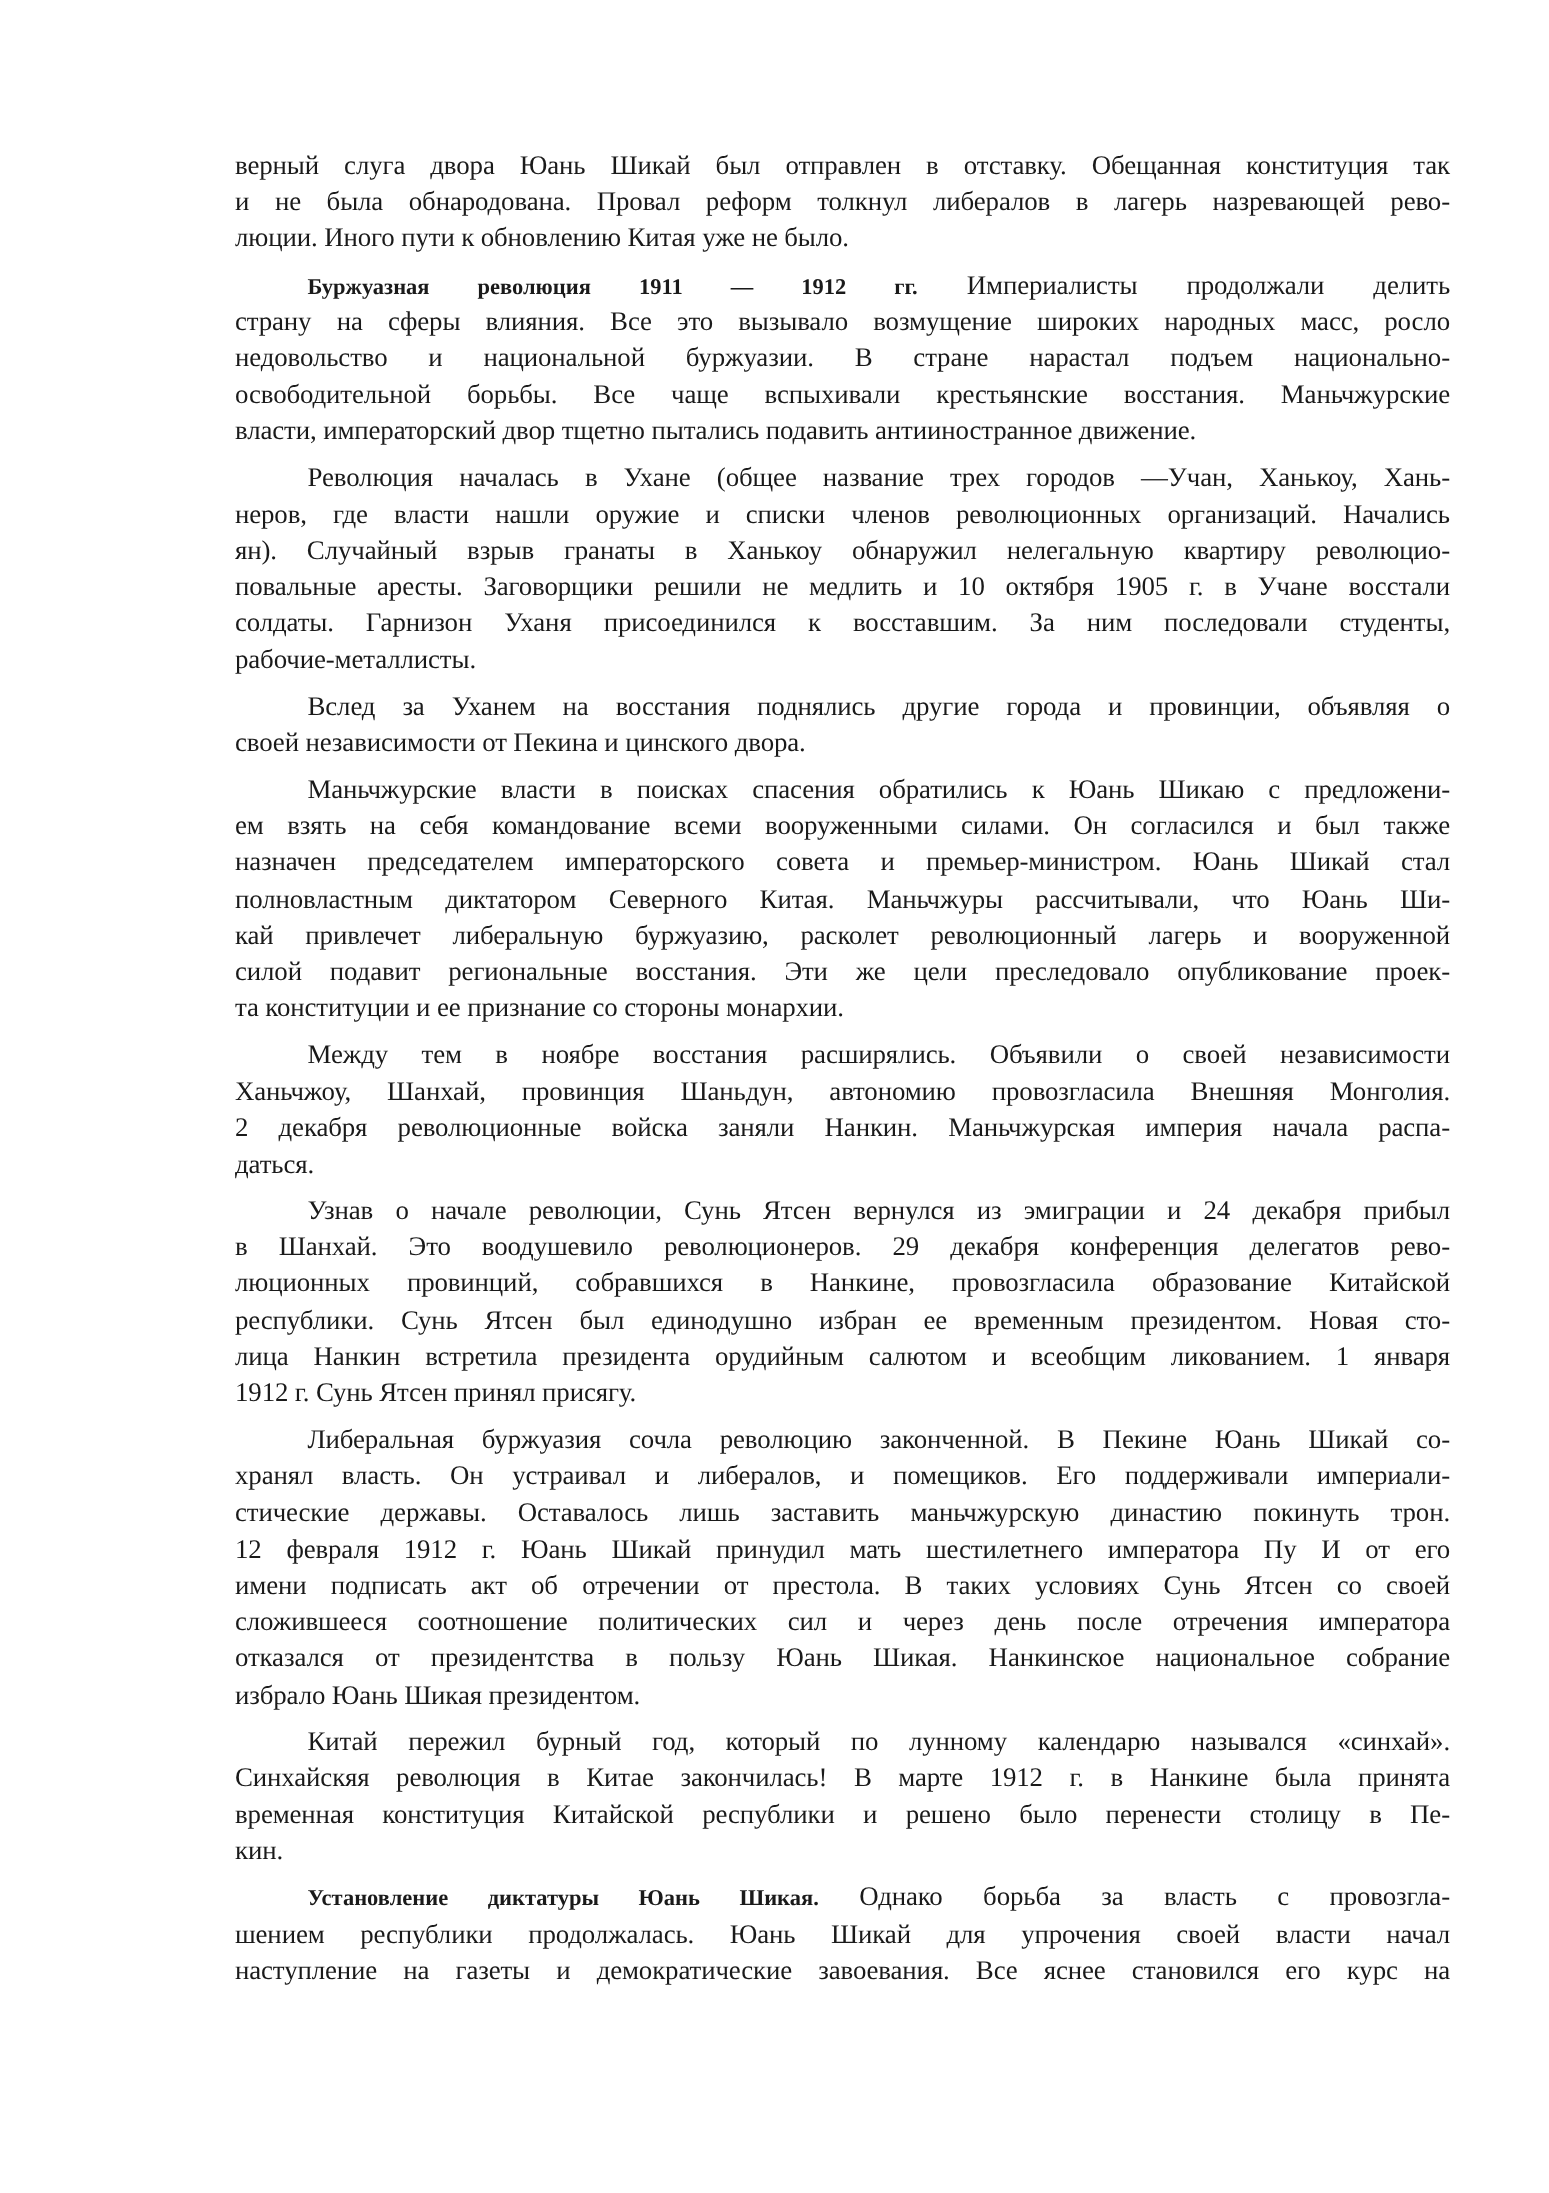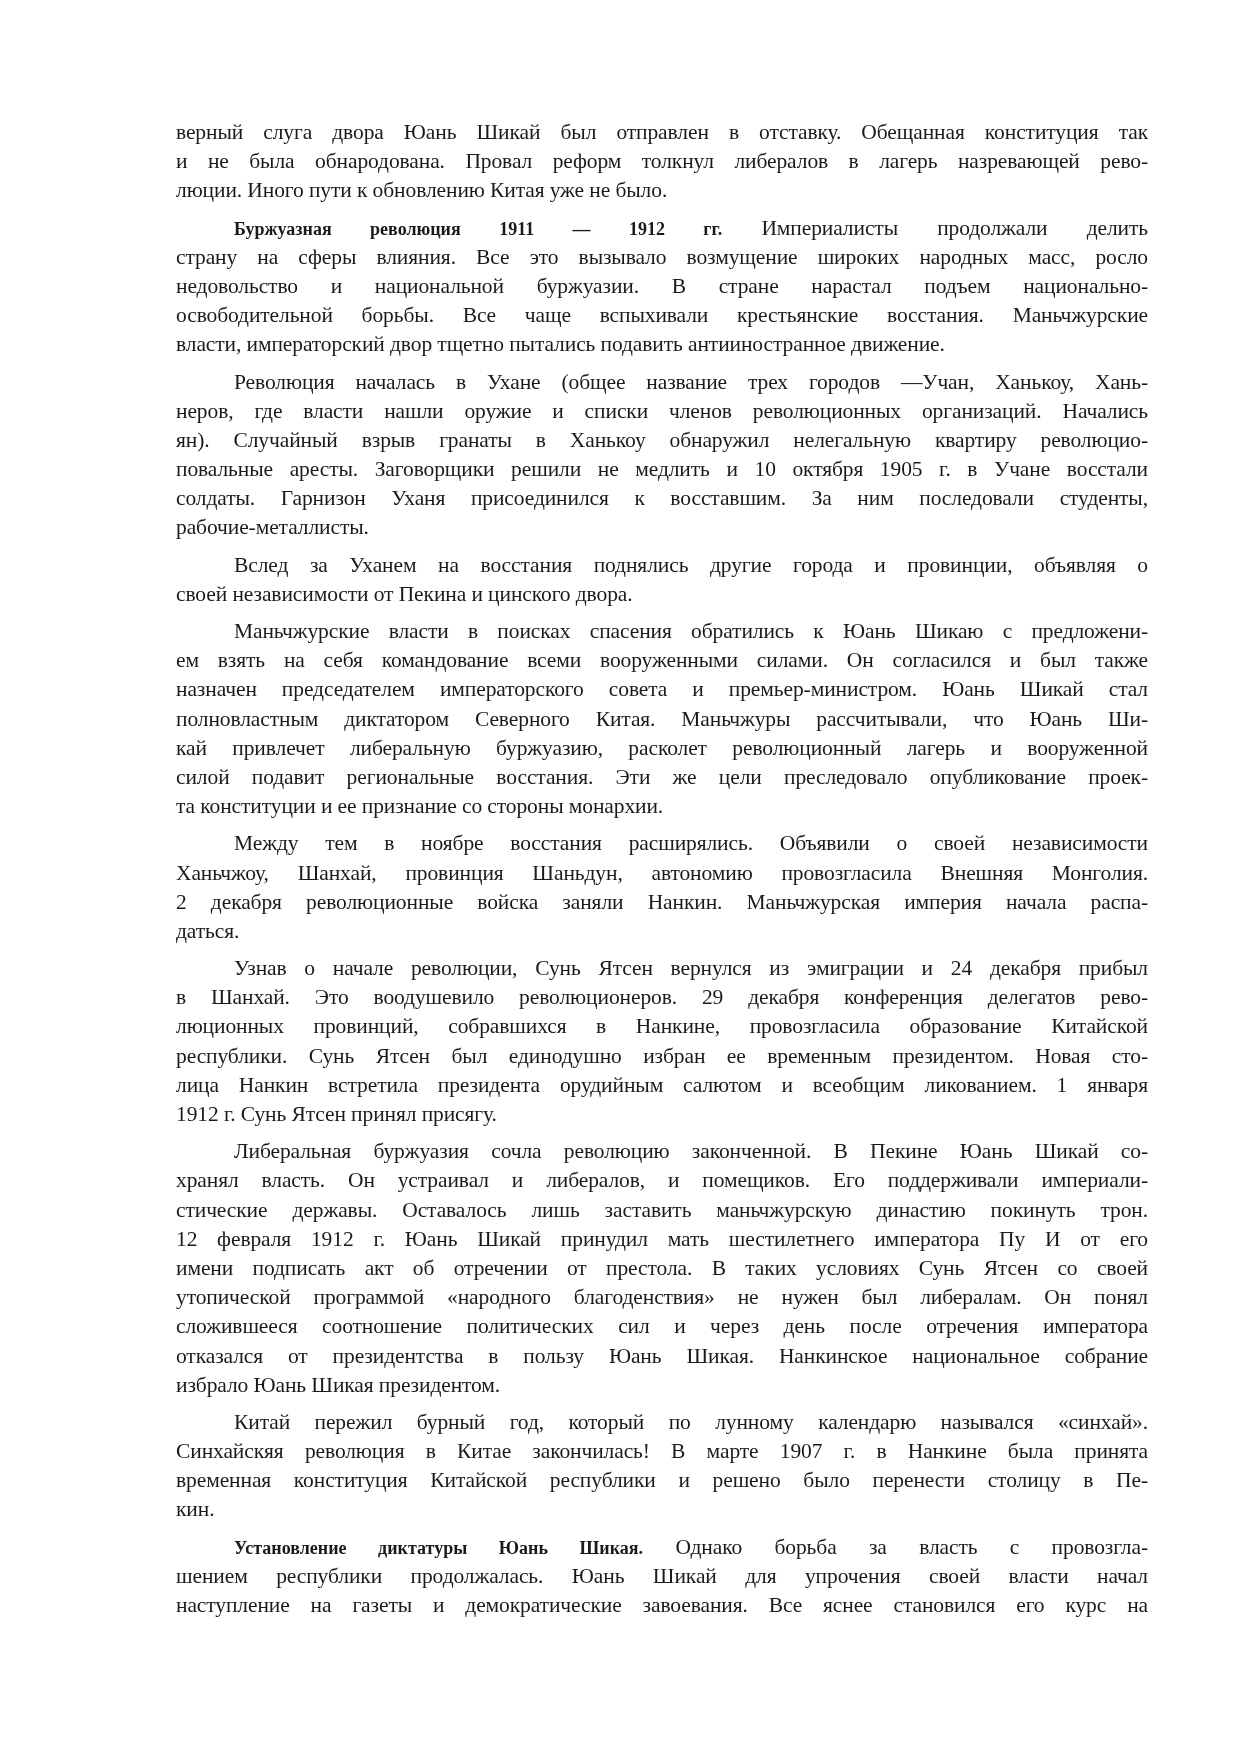--- a/index.html
+++ b/index.html
@@ -10,21 +10,21 @@
     body {
       width: 1239px;
       height: 1754px;
       position: relative;
       overflow: hidden;
       font-family: "Liberation Serif", "DejaVu Serif", serif;
       color: #1a1a1a;
     }
     .page {
       position: absolute;
-      left: 176px;
+      left: 188px;
       top: 118px;
       width: 972px;
       font-family: Liberation Serif, serif;
     }
     .para {
       margin: 0 0 8px 0;
     }
     .line {
       display: block;
       font-size: 21.5px;
@@ -105,29 +105,28 @@
     <span class="line">лица Нанкин встретила президента орудийным салютом и всеобщим ликованием. 1 января</span>
     <span class="line last">1912 г. Сунь Ятсен принял присягу.</span>
   </div>
 
   <div class="para">
     <span class="line first">Либеральная буржуазия сочла революцию законченной. В Пекине Юань Шикай со-</span>
     <span class="line">хранял власть. Он устраивал и либералов, и помещиков. Его поддерживали империали-</span>
     <span class="line">стические державы. Оставалось лишь заставить маньчжурскую династию покинуть трон.</span>
     <span class="line">12 февраля 1912 г. Юань Шикай принудил мать шестилетнего императора Пу И от его</span>
     <span class="line">имени подписать акт об отречении от престола. В таких условиях Сунь Ятсен со своей</span>
-    <span class="line">утопической программой «народного благоденствия» не нужен был либералам. Он понял</span>
     <span class="line">сложившееся соотношение политических сил и через день после отречения императора</span>
     <span class="line">отказался от президентства в пользу Юань Шикая. Нанкинское национальное собрание</span>
     <span class="line last">избрало Юань Шикая президентом.</span>
   </div>
 
   <div class="para">
     <span class="line first">Китай пережил бурный год, который по лунному календарю назывался «синхай».</span>
-    <span class="line">Синхайскяя революция в Китае закончилась! В марте 1907 г. в Нанкине была принята</span>
+    <span class="line">Синхайскяя революция в Китае закончилась! В марте 1912 г. в Нанкине была принята</span>
     <span class="line">временная конституция Китайской республики и решено было перенести столицу в Пе-</span>
     <span class="line last">кин.</span>
   </div>
 
   <div class="para">
     <span class="line first"><span class="heading">Установление диктатуры Юань Шикая.</span><span> Однако борьба за власть с провозгла-</span></span>
     <span class="line">шением республики продолжалась. Юань Шикай для упрочения своей власти начал</span>
     <span class="line">наступление на газеты и демократические завоевания. Все яснее становился его курс на</span>
   </div>
 

